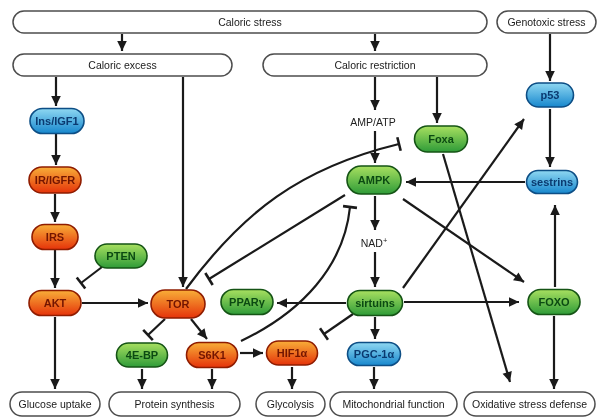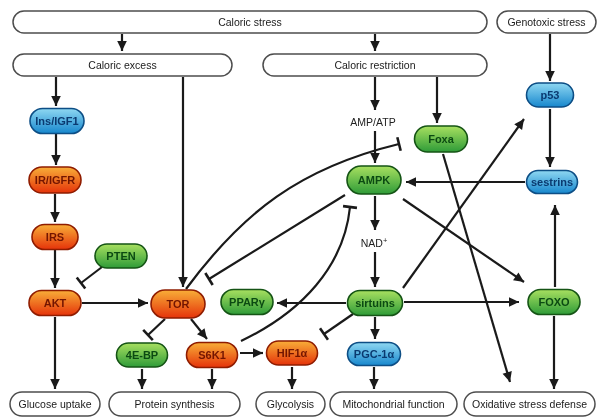--- a/index.html
+++ b/index.html
@@ -1,17 +1,17 @@
 <!DOCTYPE html>
 <html><head>
 <meta charset="utf-8">
 <style>
   html,body{margin:0;padding:0;background:#fff;}
   #stage{position:relative;width:601px;height:420px;background:#ffffff;overflow:hidden;
-         font-family:"Liberation Sans", sans-serif;border-radius:22px;}
+         font-family:"Liberation Sans", sans-serif;}
   svg text{font-family:"Liberation Sans", sans-serif;}
   .box-label{font-size:10.5px;fill:#1a1a1a;}
   .node-label{font-size:11px;font-weight:bold;}
   .float-label{font-size:10.5px;fill:#222;}
 </style>
 </head>
 <body>
 
 <div id="stage">
   <svg id="diagram-svg" width="601" height="420" xmlns="http://www.w3.org/2000/svg" viewBox="0 0 601 420">

